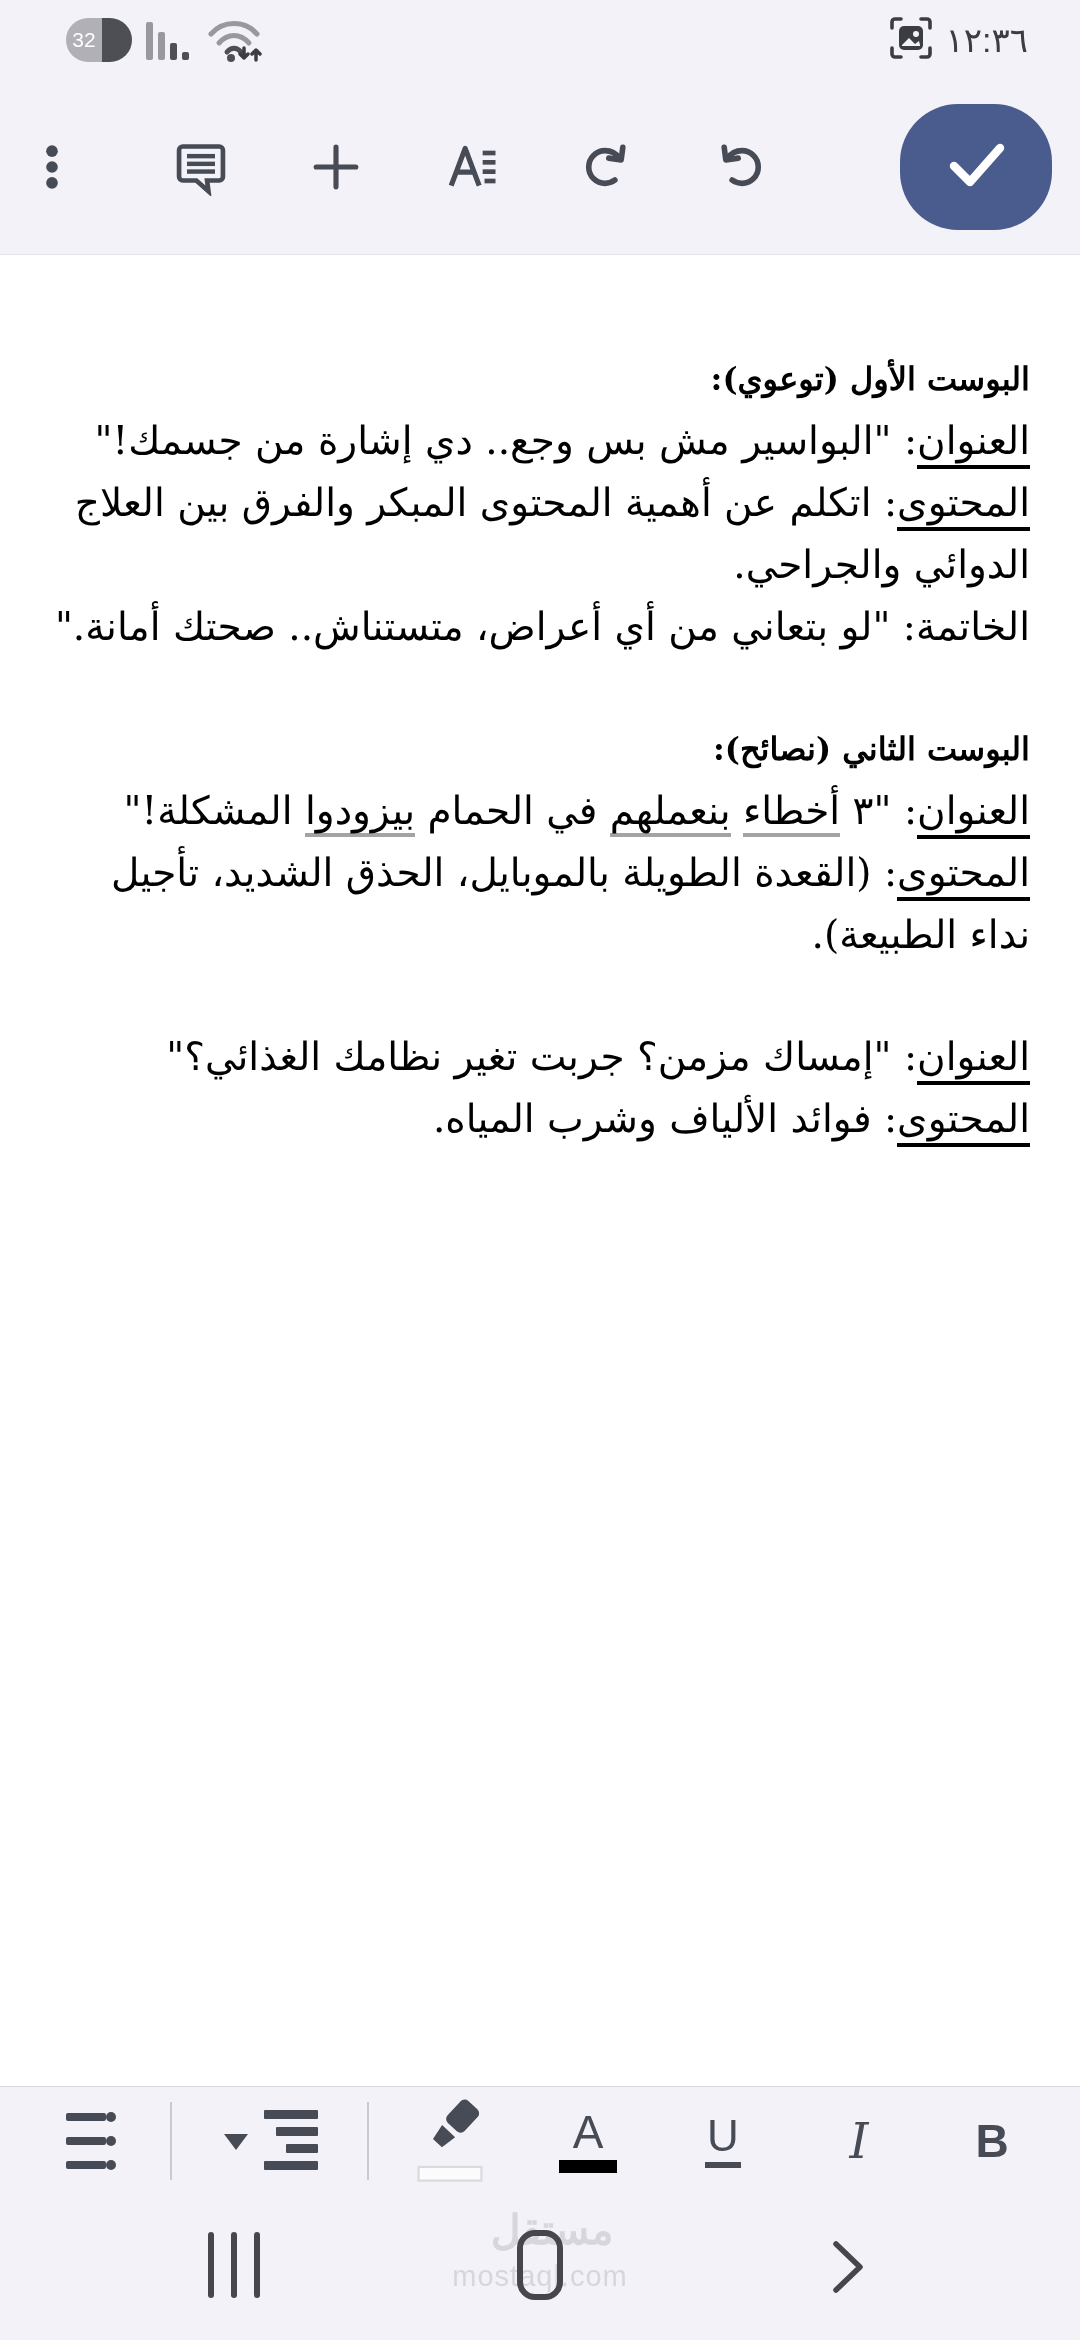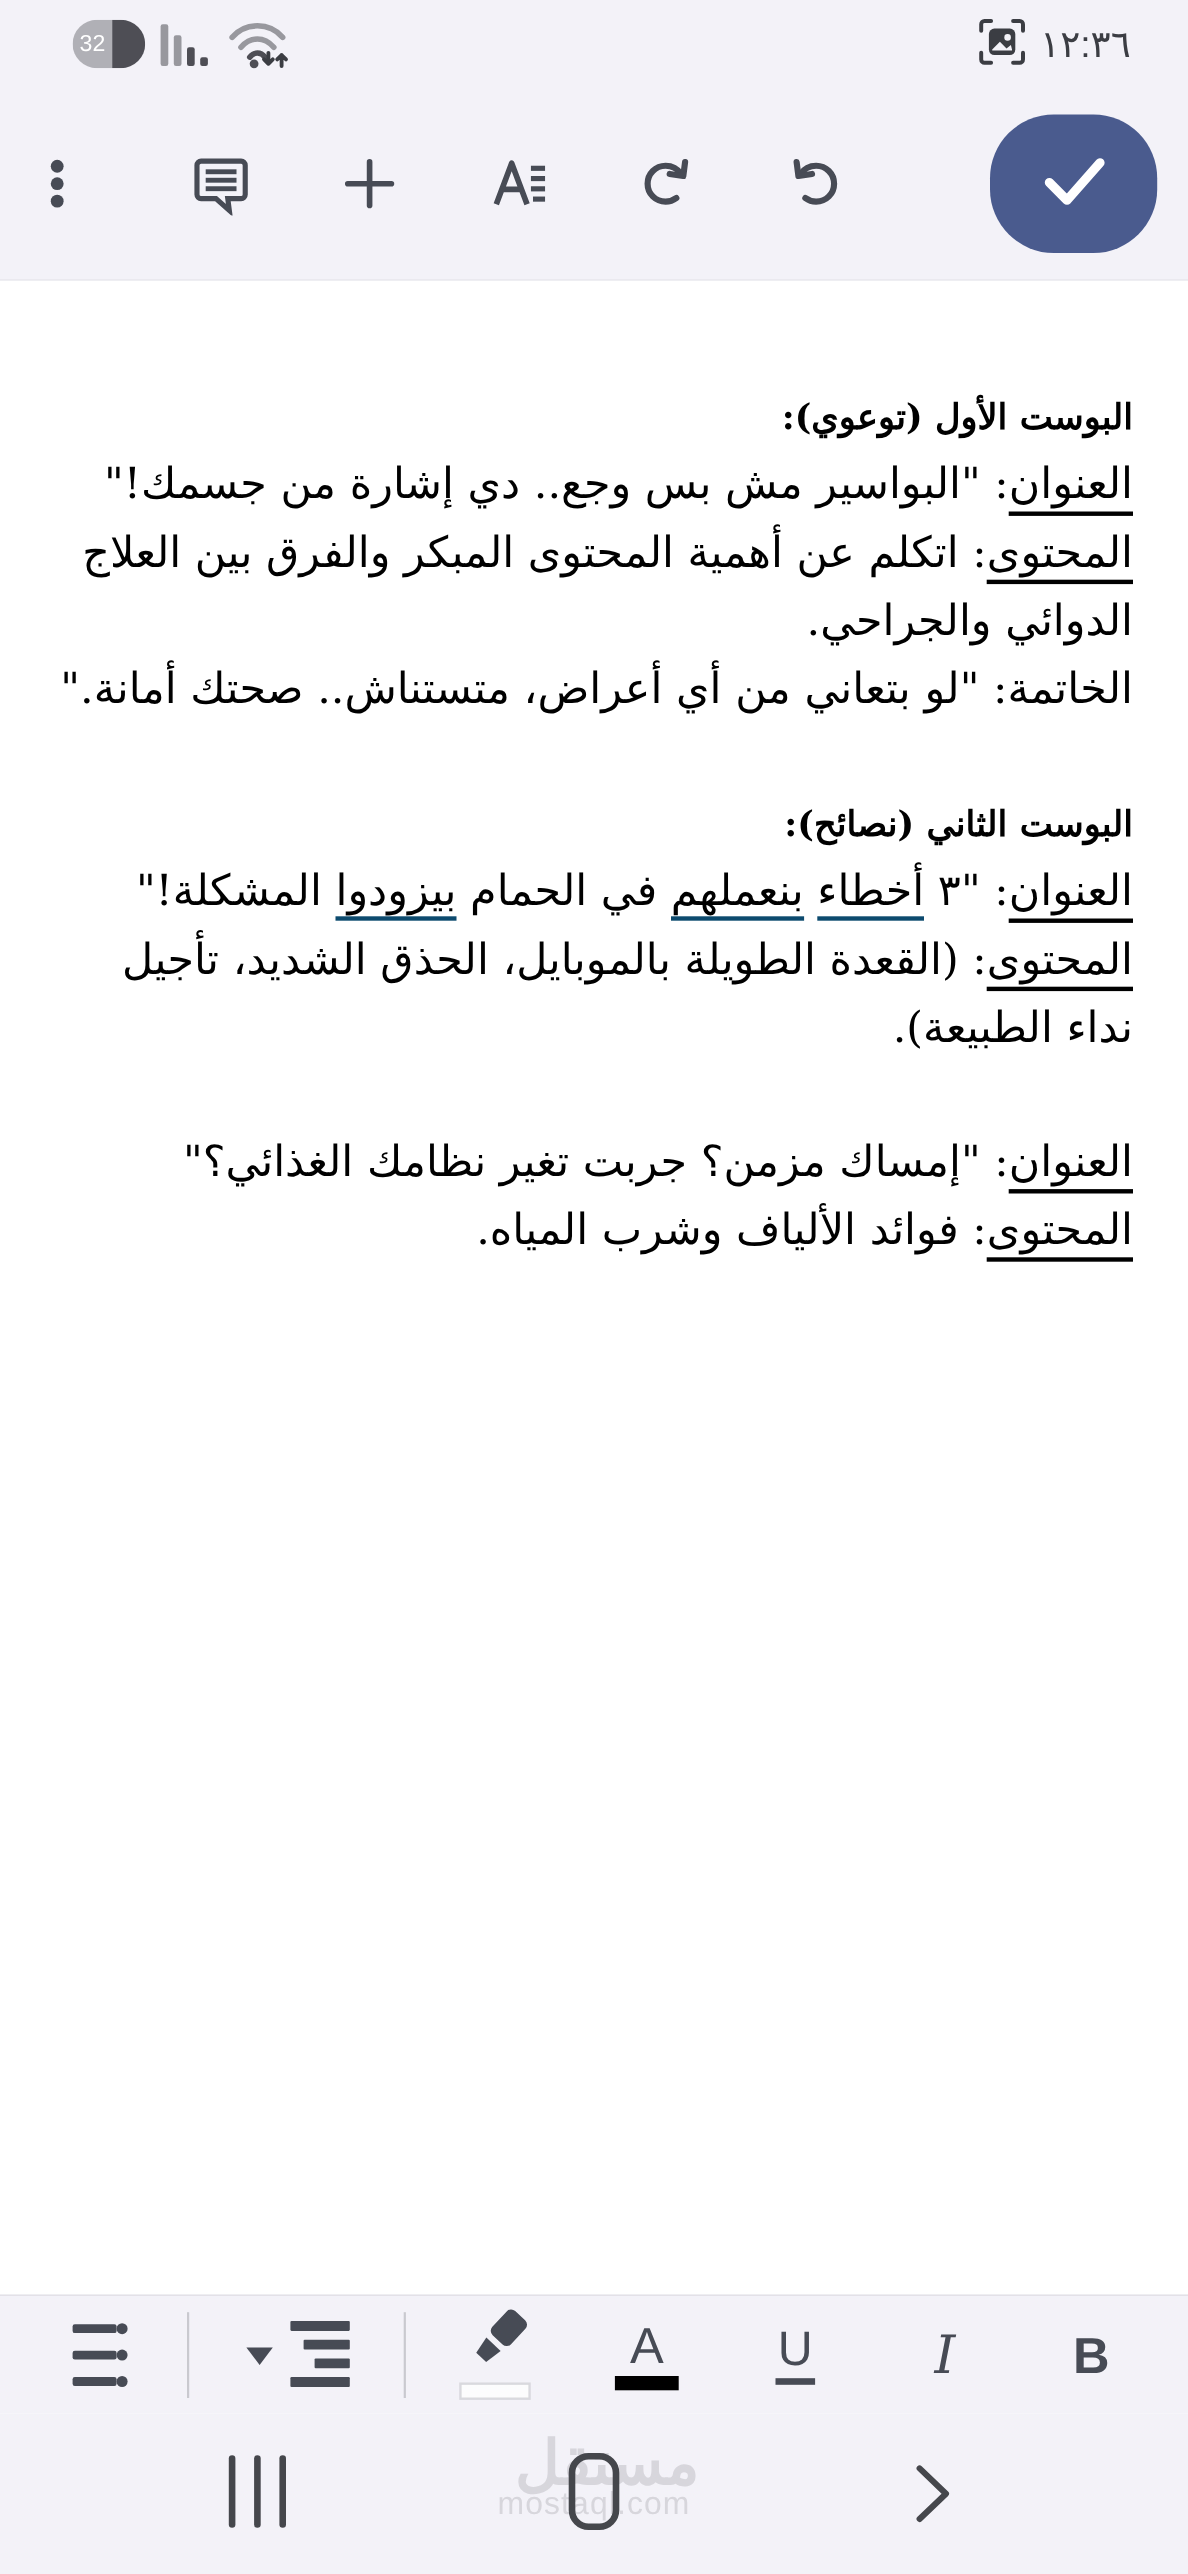--- a/index.html
+++ b/index.html
@@ -31,21 +31,21 @@
               display:flex; align-items:center; justify-content:center; }
 
   
   .doc { position:absolute; top:256px; left:0; width:1080px; height:1830px; background:#ffffff;
          direction:rtl; text-align:right; padding:92px 50px 0 50px;
          font-family:"DejaVu Serif","Liberation Serif",serif; font-size:39px; line-height:62px; color:#000; }
   .doc h2 { font-size:32px; font-weight:bold; line-height:62px; }
   .doc p { margin:0; }
   .doc section { margin-bottom:60px; }
   .lbl.u { border-bottom:4px solid #000; padding-bottom:2px; }
-  .sp { border-bottom:4px solid #0c4a6e; }
+  .sp { border-bottom:4px solid #a3a3a3; }
 
   
   .fmt-bar { position:absolute; top:2086px; left:0; width:1080px; height:108px; background:#f3f2f8;
              border-top:1px solid #dcdbe1; display:flex; align-items:center; }
   .fmt-div { width:2px; height:78px; background:#c9c9cf; }
   .fmt-btn { display:flex; flex-direction:column; align-items:center; justify-content:center; }
 
   .list-icon { margin-left:62px; width:58px; height:58px; display:flex; flex-direction:column; justify-content:space-between; }
   .list-row { display:flex; align-items:center; justify-content:space-between; }
   .list-row .ln { width:40px; height:8px; background:#474b55; border-radius:2px; }
@@ -62,21 +62,21 @@
   .acolor .bar { margin-top:5px; width:58px; height:13px; background:#000000; }
   .ubtn { margin-left:78px; width:48px; }
   .ubtn .u { font-size:44px; font-weight:500; line-height:44px; }
   .ubtn .bar { margin-top:4px; width:36px; height:6px; background:#474b55; }
   .ibtn { margin-left:92px; width:40px; font-family:"DejaVu Serif","Liberation Serif",serif; font-style:italic; font-size:48px; font-weight:500; }
   .bbtn { margin-left:90px; width:46px; font-size:46px; font-weight:bold; }
 
   
   .nav-bar { position:absolute; top:2194px; left:0; width:1080px; height:146px; background:#f3f2f8; }
   .watermark { position:absolute; left:0; width:1080px; text-align:center; color:#d7d6dc; pointer-events:none; }
-  .wm-ar { top:12px; font-size:56px; font-weight:bold; position:absolute; width:100%;padding-left:24px; }
+  .wm-ar { top:12px; font-size:41px; font-weight:bold; position:absolute; width:100%;padding-left:24px; }
   .wm-en { top:66px; font-size:29px; position:absolute; width:100%; letter-spacing:1px; }
   .nav-recents { position:absolute; left:208px; top:38px; display:flex; gap:17px; }
   .nav-recents i { display:block; width:6px; height:66px; background:#45474c; border-radius:3px; }
   .nav-home { position:absolute; left:517px; top:36px; width:46px; height:70px; border:6px solid #45474c; border-radius:18px; background:transparent; }
   .nav-back { position:absolute; left:828px; top:42px; }
 </style>
 </head>
 <body>
 
 <div class="phone">

